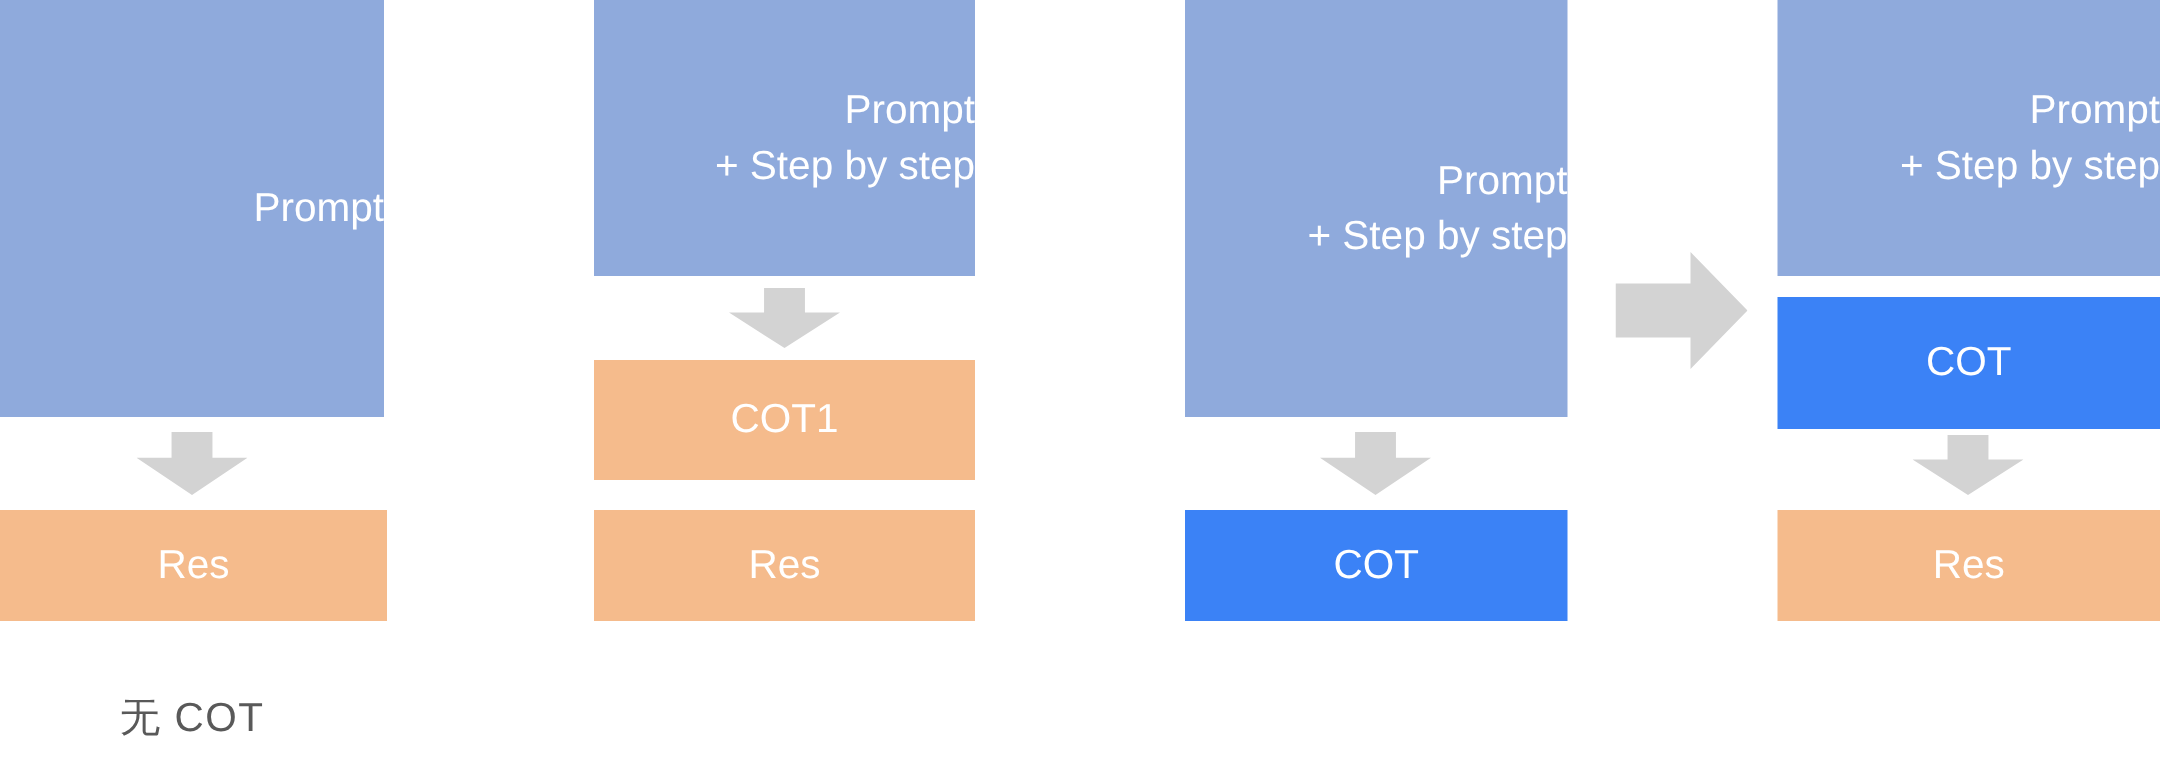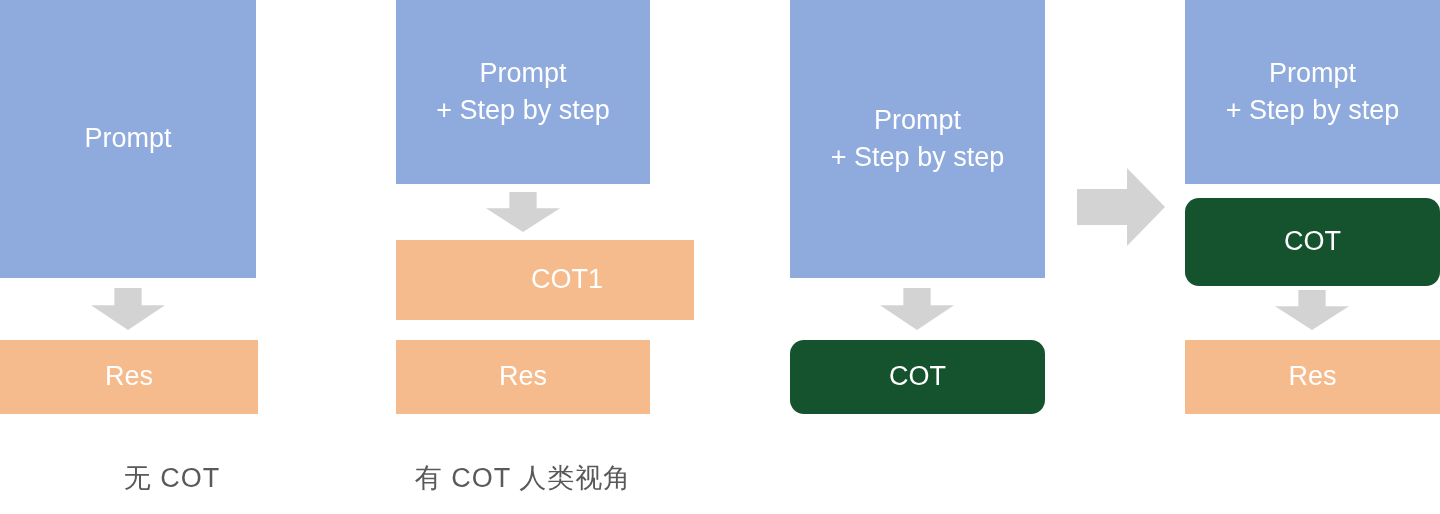--- a/index.html
+++ b/index.html
@@ -19,23 +19,23 @@
     position: absolute;
     display: flex;
     flex-direction: column;
     align-items: center;
     justify-content: center;
     color: #ffffff;
     font-size: 27px;
     line-height: 1.38;
     text-align: center;
   }
-  .blue   { background: #8FAADC; }
+  .blue   { background: #8FAADC; align-items: flex-end; }
   .orange { background: #F5BB8C; }
-  .green  { background: #14532d; border-radius: 14px; }
+  .green  { background: #3b82f6; }
   .arrow  { position: absolute; }
   .arrow svg { display: block; width: 100%; height: 100%; }
   .arrow polygon { fill: #D3D3D3; }
   .caption {
     position: absolute;
     color: #595959;
     font-size: 27px;
     text-align: center;
     letter-spacing: 1px;
   }
@@ -64,42 +64,41 @@
   <div class="arrow" style="left:91px;top:288px;width:74px;height:42px;">
     <svg viewBox="0 0 76 44" preserveAspectRatio="none" aria-hidden="true">
       <polygon points="24,0 52,0 52,18 76,18 38,44 0,18 24,18"></polygon>
     </svg>
   </div>
 
   <div class="box orange" style="left:0;top:340px;width:258px;height:74px;">
     <span>Res</span>
   </div>
 
-  <div class="caption" style="left:0;top:460px;width:256px;margin-left:44px;">无 COT</div>
+  <div class="caption" style="left:0;top:460px;width:256px;">无 COT</div>
 
   <div class="box blue" style="left:396px;top:0;width:254px;height:184px;">
     <span>Prompt</span>
     <span>+ Step by step</span>
   </div>
 
   <div class="arrow" style="left:486px;top:192px;width:74px;height:40px;">
     <svg viewBox="0 0 76 44" preserveAspectRatio="none" aria-hidden="true">
       <polygon points="24,0 52,0 52,18 76,18 38,44 0,18 24,18"></polygon>
     </svg>
   </div>
 
-  <div class="box orange" style="left:396px;top:240px;width:254px;height:80px;padding-left:44px;">
+  <div class="box orange" style="left:396px;top:240px;width:254px;height:80px;">
     <span>COT1</span>
   </div>
 
   <div class="box orange" style="left:396px;top:340px;width:254px;height:74px;">
     <span>Res</span>
   </div>
 
-  <div class="caption" style="left:396px;top:460px;width:254px;">有 COT 人类视角</div>
 
   <div class="box blue" style="left:790px;top:0;width:255px;height:278px;">
     <span>Prompt</span>
     <span>+ Step by step</span>
   </div>
 
   <div class="arrow" style="left:880px;top:288px;width:74px;height:42px;">
     <svg viewBox="0 0 76 44" preserveAspectRatio="none" aria-hidden="true">
       <polygon points="24,0 52,0 52,18 76,18 38,44 0,18 24,18"></polygon>
     </svg>

